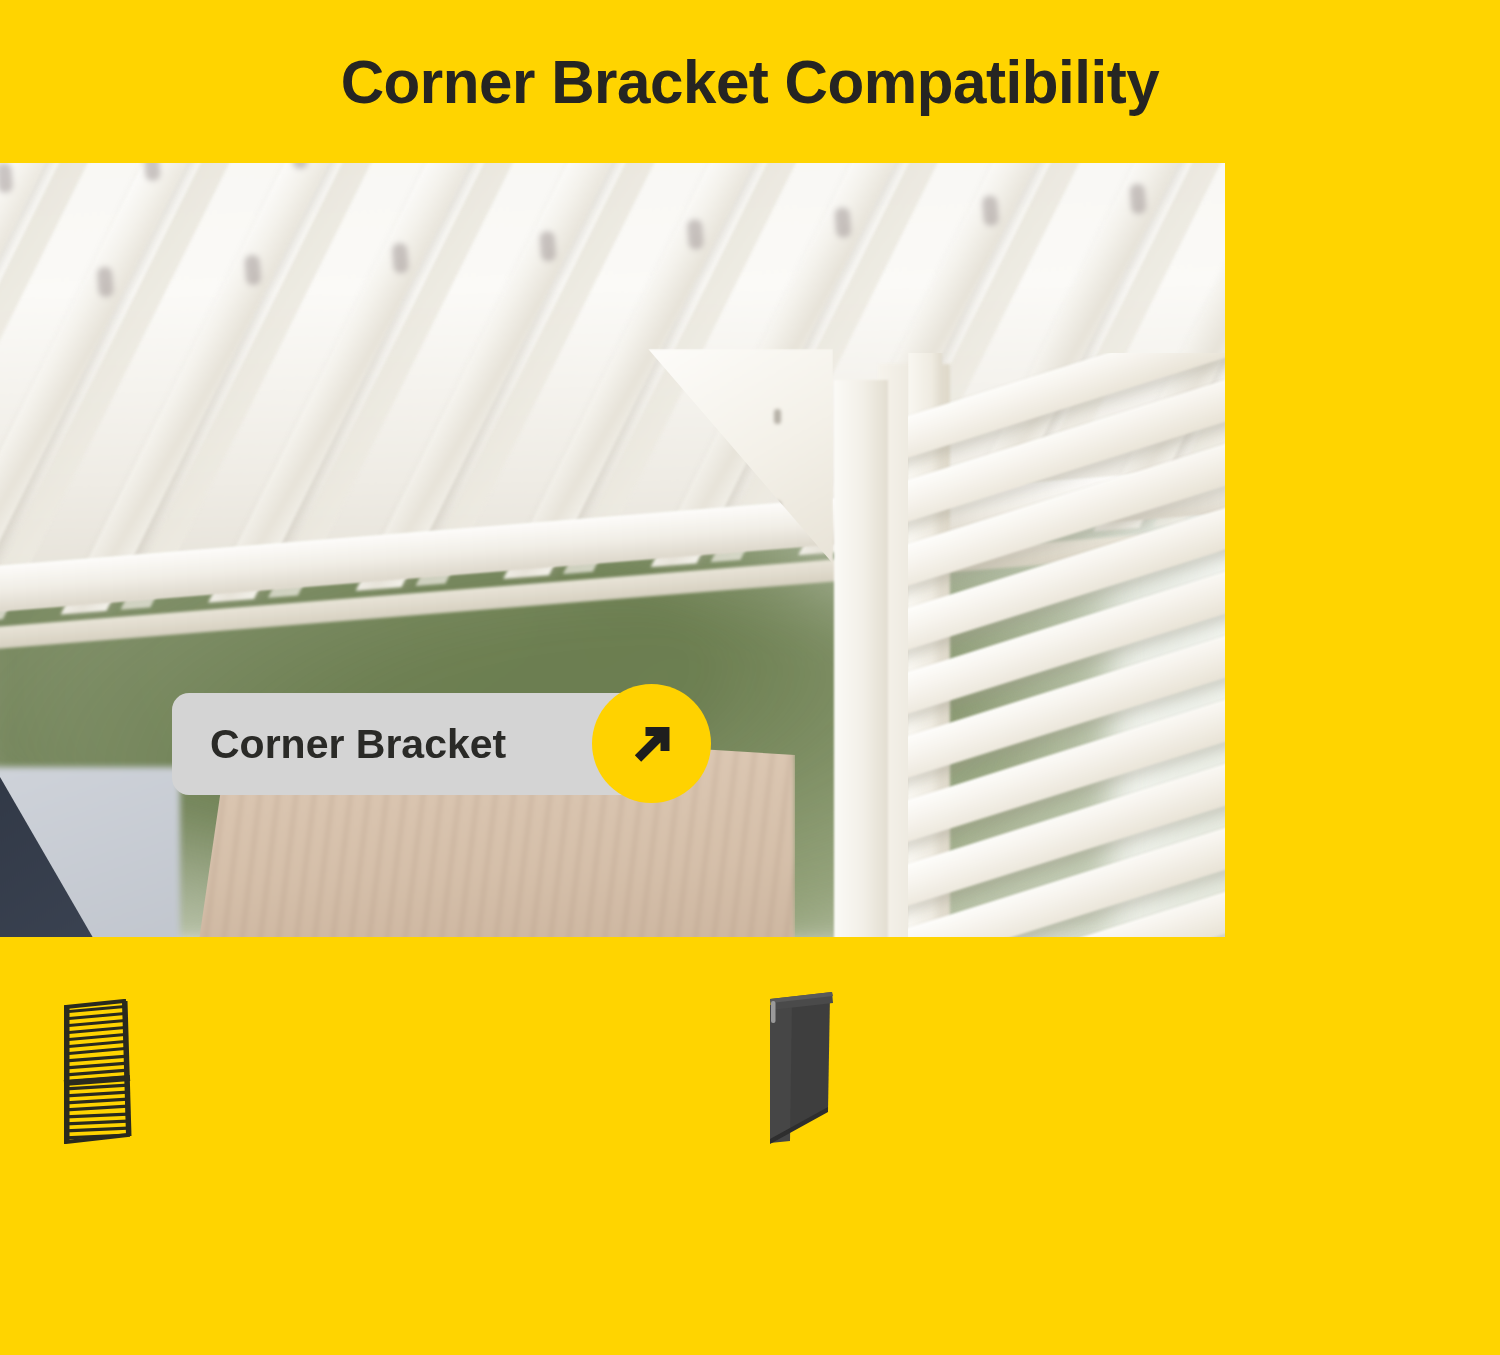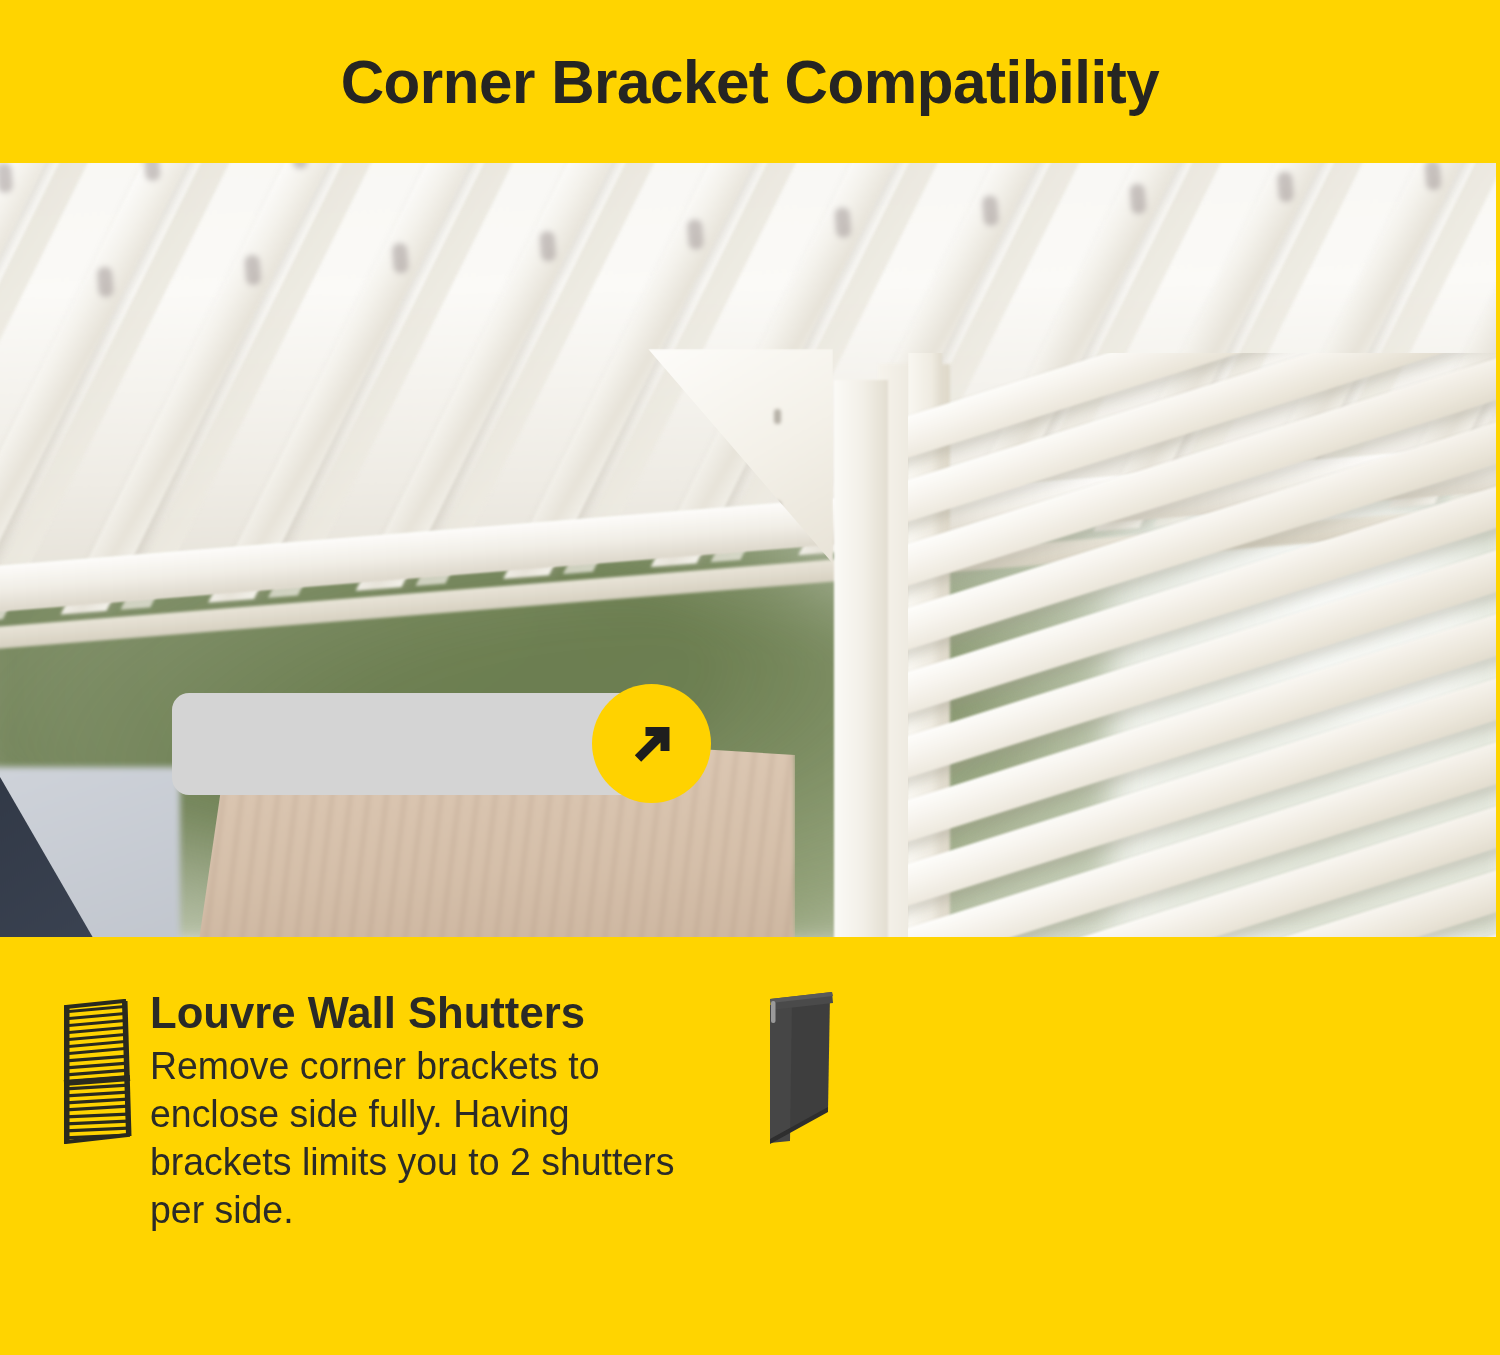--- a/index.html
+++ b/index.html
@@ -8,21 +8,21 @@
   html, body {
     width: 1500px;
     height: 1355px;
     overflow: hidden;
     background: #FFD400;
     font-family: "Liberation Sans", sans-serif;
   }
 
   .infographic {
     position: relative;
-    width: 1496px;
+    width: 1225px;
     height: 1355px;
     background: #0369a1;
     overflow: hidden;
   }
 
   
   .header-band {
     position: absolute;
     left: 0; top: 0;
     width: 1500px; height: 163px;
@@ -401,20 +401,21 @@
         <div class="louvre-slat" style="top: 344px;"></div>
         <div class="louvre-slat" style="top: 408px;"></div>
         <div class="louvre-slat" style="top: 472px;"></div>
         <div class="louvre-slat" style="top: 536px;"></div>
         <div class="louvre-slat" style="top: 600px;"></div>
         <div class="louvre-slat" style="top: 664px;"></div>
       </div>
 
     <div class="callout">
       <div class="callout-pill">
+        <span class="callout-label">Corner Bracket</span>
         <span class="callout-circle">
           <span>
             <svg width="62" height="62" viewBox="0 0 62 62" aria-hidden="true">
               <path d="M17 45.5 L42.5 20 M24.5 18.5 L44 18.5 L44 38" stroke="#1E1E1E" stroke-width="9" fill="none" stroke-linecap="butt" stroke-linejoin="miter"></path>
             </svg>
           </span>
         </span>
       </div>
     </div>
 
@@ -451,24 +452,20 @@
               <line x1="2" y1="118" x2="68" y2="115"></line>
               <line x1="2" y1="125" x2="68" y2="122"></line>
               <line x1="2" y1="132" x2="68" y2="129"></line>
               <line x1="2" y1="139" x2="68" y2="136"></line>
             </g>
             <line x1="2" y1="84" x2="68" y2="79" stroke="#2A2A1E" stroke-width="6"></line>
             <line x1="5" y1="6" x2="5" y2="144" stroke="#2A2A1E" stroke-width="5"></line>
             <line x1="63" y1="2" x2="67" y2="137" stroke="#2A2A1E" stroke-width="5"></line>
           </svg>
         </span>
-        <div class="card-body">
-          <div class="card-heading">Louvre Wall Shutters</div>
-          <div class="card-text">Remove corner brackets to enclose side fully. Having brackets limits you to 2 shutters per side.</div>
-        </div>
       </div>
 
       <div class="card card-right">
         <span class="icon-blind">
           <svg width="76" height="158" viewBox="0 0 76 158" aria-hidden="true">
             <polygon points="8,14 68,4 66,120 8,152" fill="#3E3E3E"></polygon>
             <polygon points="8,14 30,11 28,150 8,152" fill="#464646"></polygon>
             <path d="M8,8 L70,1 L71,12 L9,19 Z" fill="#4A4A4A"></path>
             <path d="M8,8 L70,1 L71,5 L9,12 Z" fill="#5A5A5A"></path>
             <rect x="9" y="10" width="4.5" height="22" rx="2" fill="#9A9A9A"></rect>

